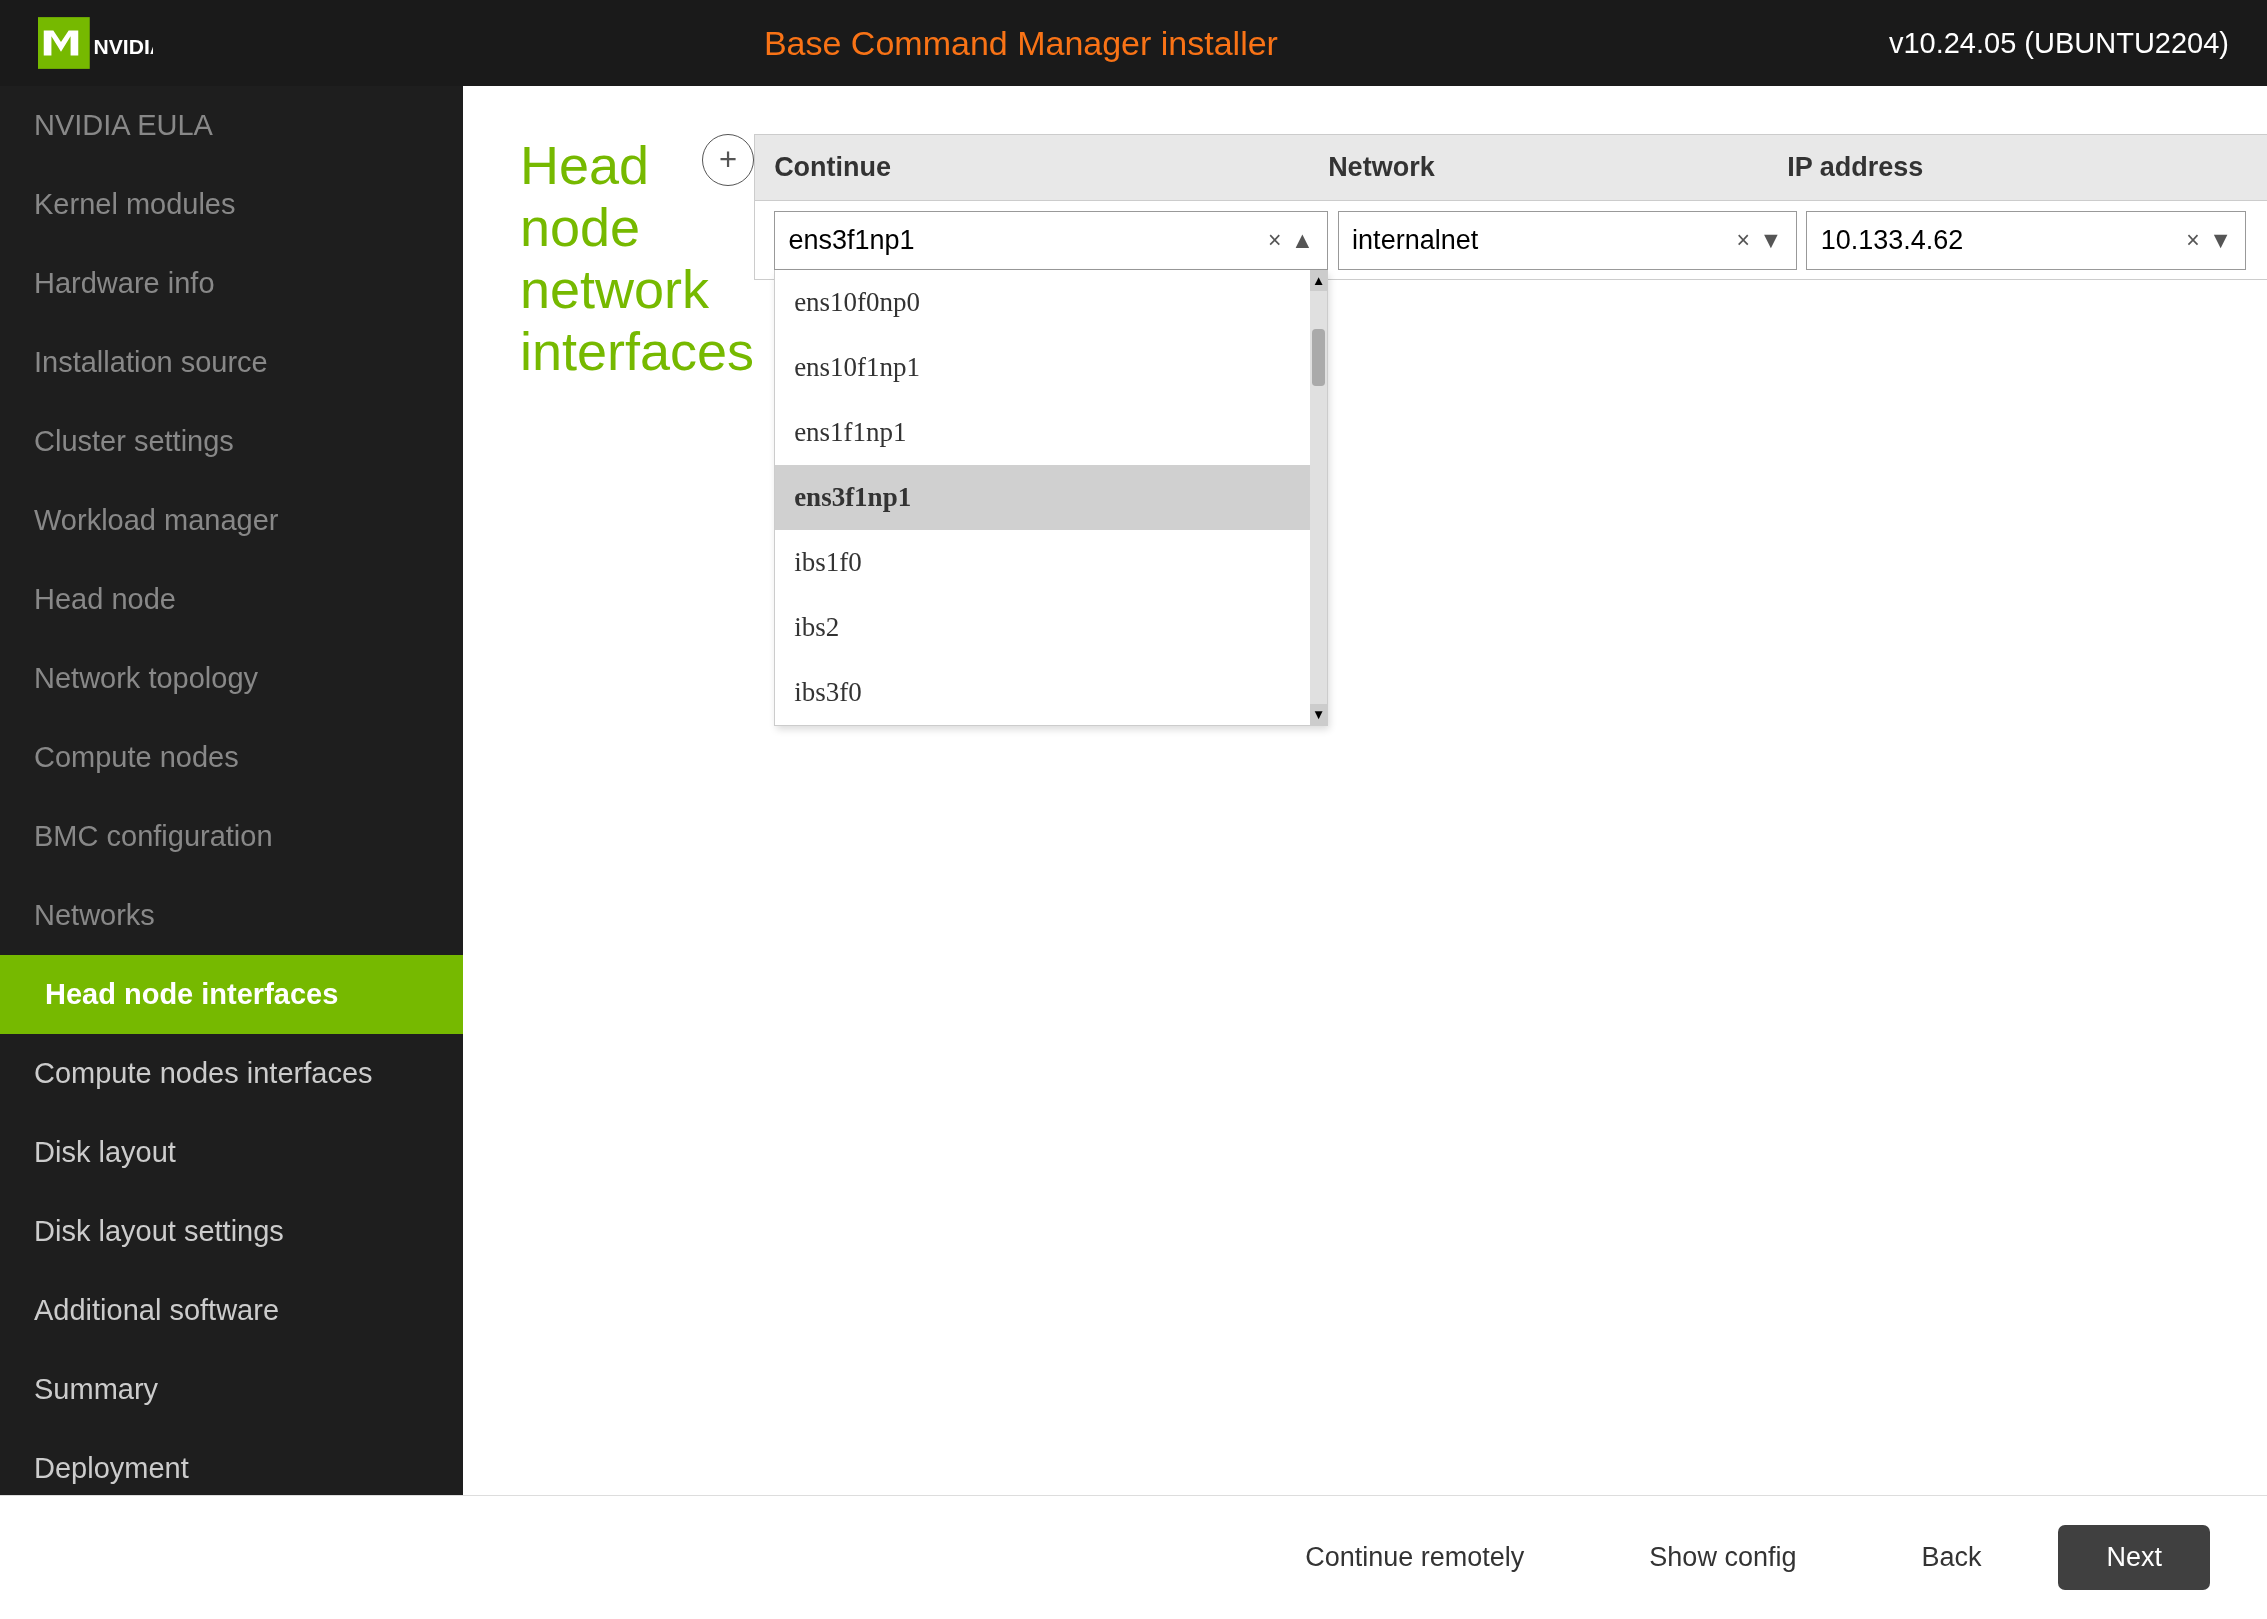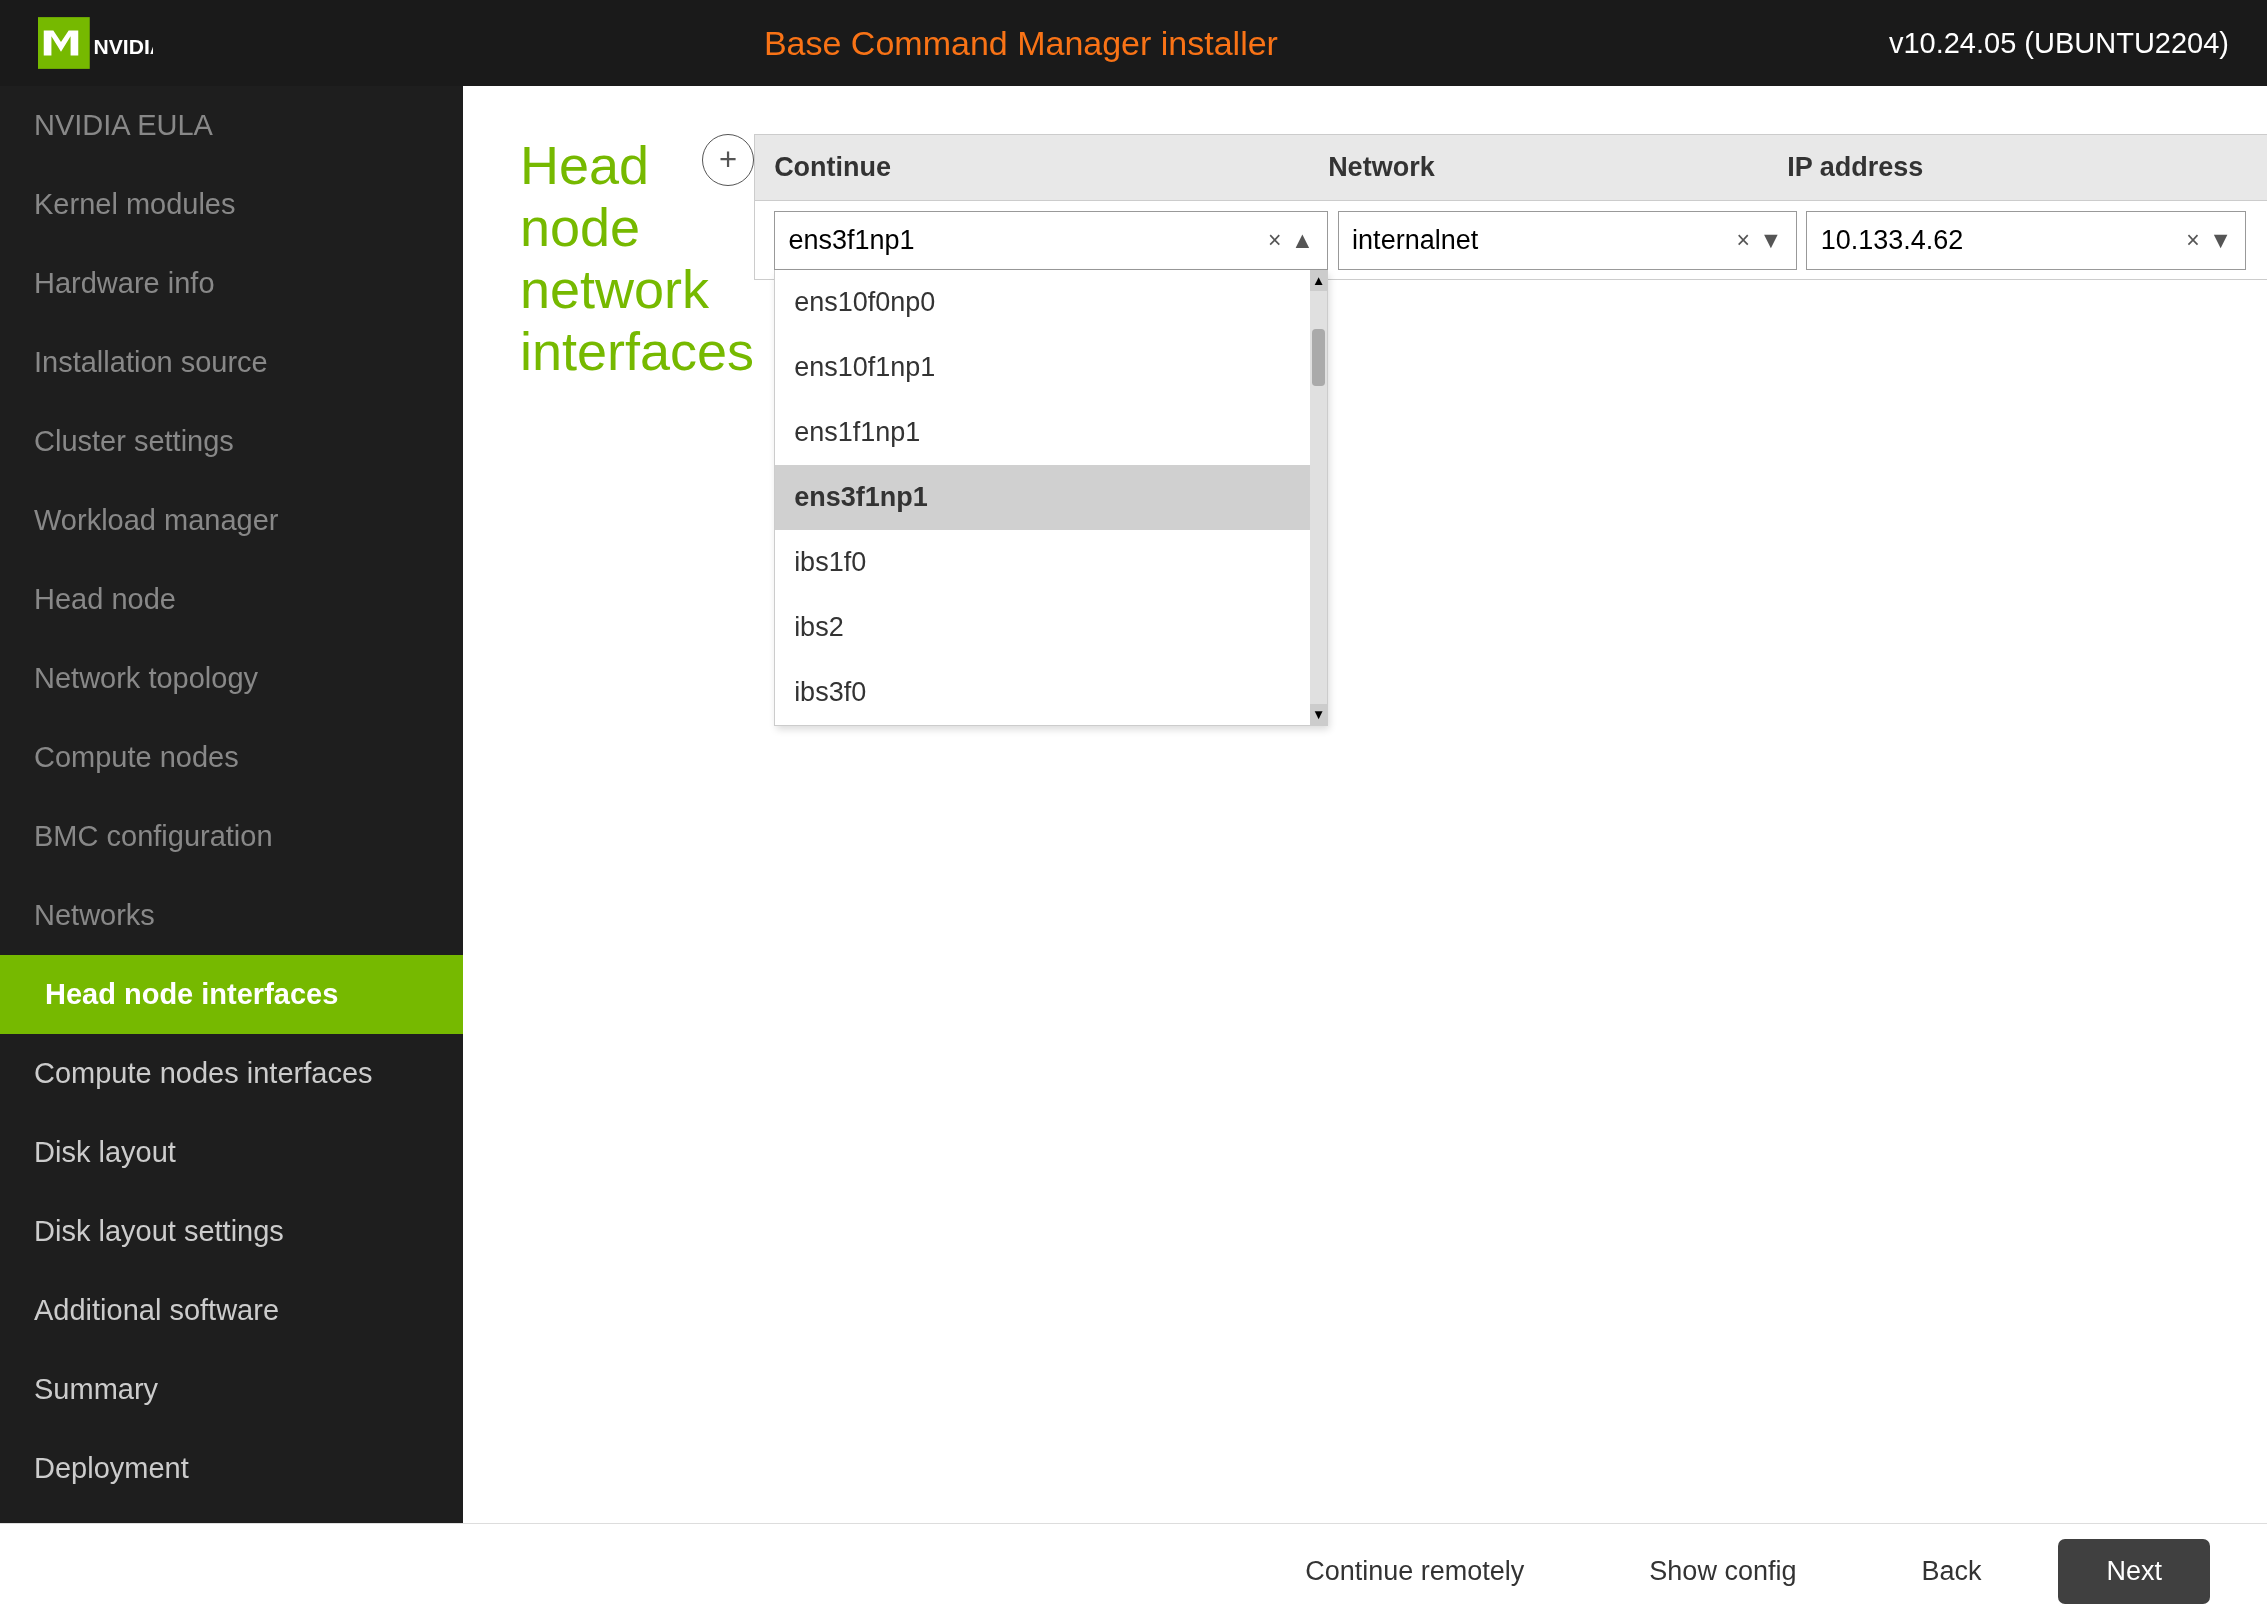--- a/index.html
+++ b/index.html
@@ -156,20 +156,21 @@
       border: 1px solid #ccc;
       border-top: none;
       z-index: 100;
       box-shadow: 1.9px 3.8px 7.6px rgba(0,0,0,0.15);
     }
     .dropdown-list-item {
       padding: 17px 19px;
       font-size: 27px;
       color: #333;
       cursor: pointer;
+      font-family: Liberation Serif, serif;
     }
     .dropdown-list-item.selected {
       background: #d0d0d0;
       font-weight: bold;
     }
 
     
     .dropdown-scroll-container {
       position: relative;
       display: flex;
@@ -245,21 +246,21 @@
 
     
     .footer {
       background: #fff;
       border-top: 1px solid #ddd;
       display: flex;
       align-items: center;
       justify-content: flex-end;
       gap: 29px;
       padding: 19px 57px;
-      height: 96px;
+      height: 124px;
       flex-shrink: 0;
     }
     .footer-btn {
       padding: 17px 48px;
       font-size: 27px;
       border: none;
       background: transparent;
       cursor: pointer;
       color: #333;
     }

